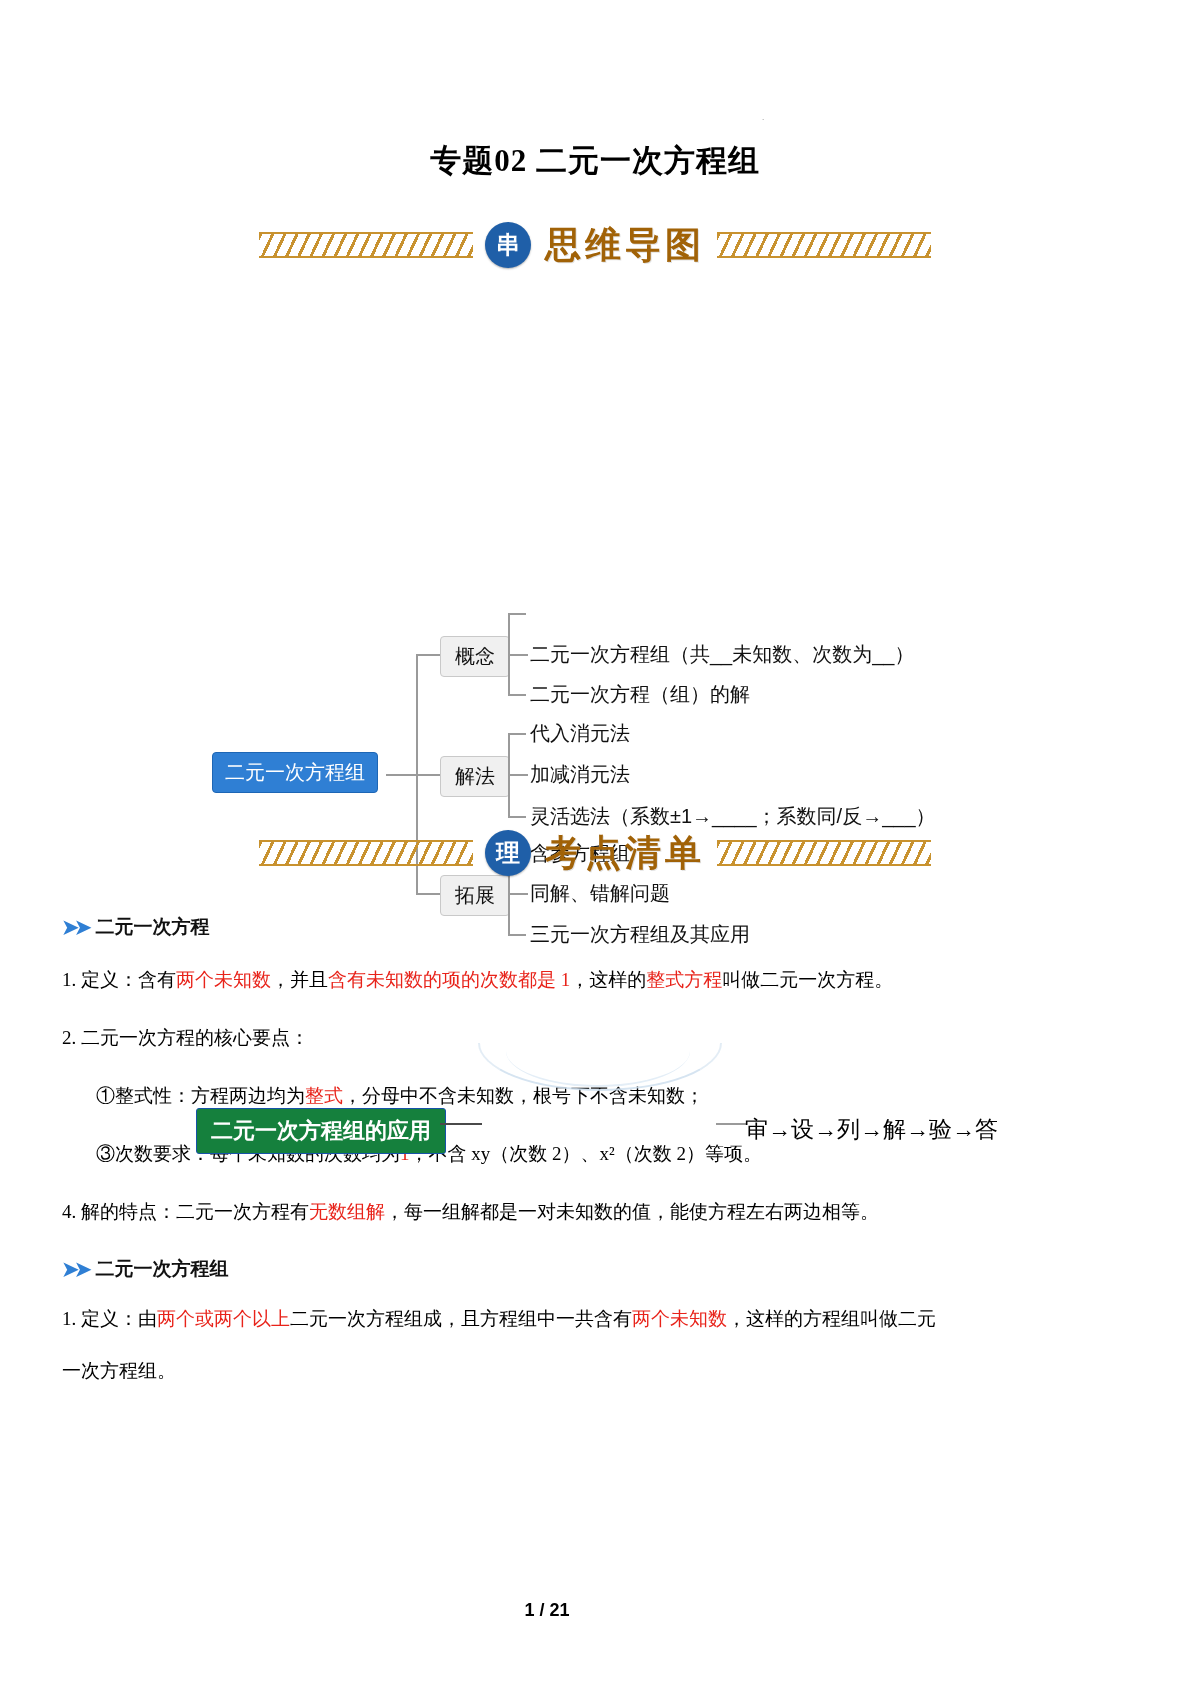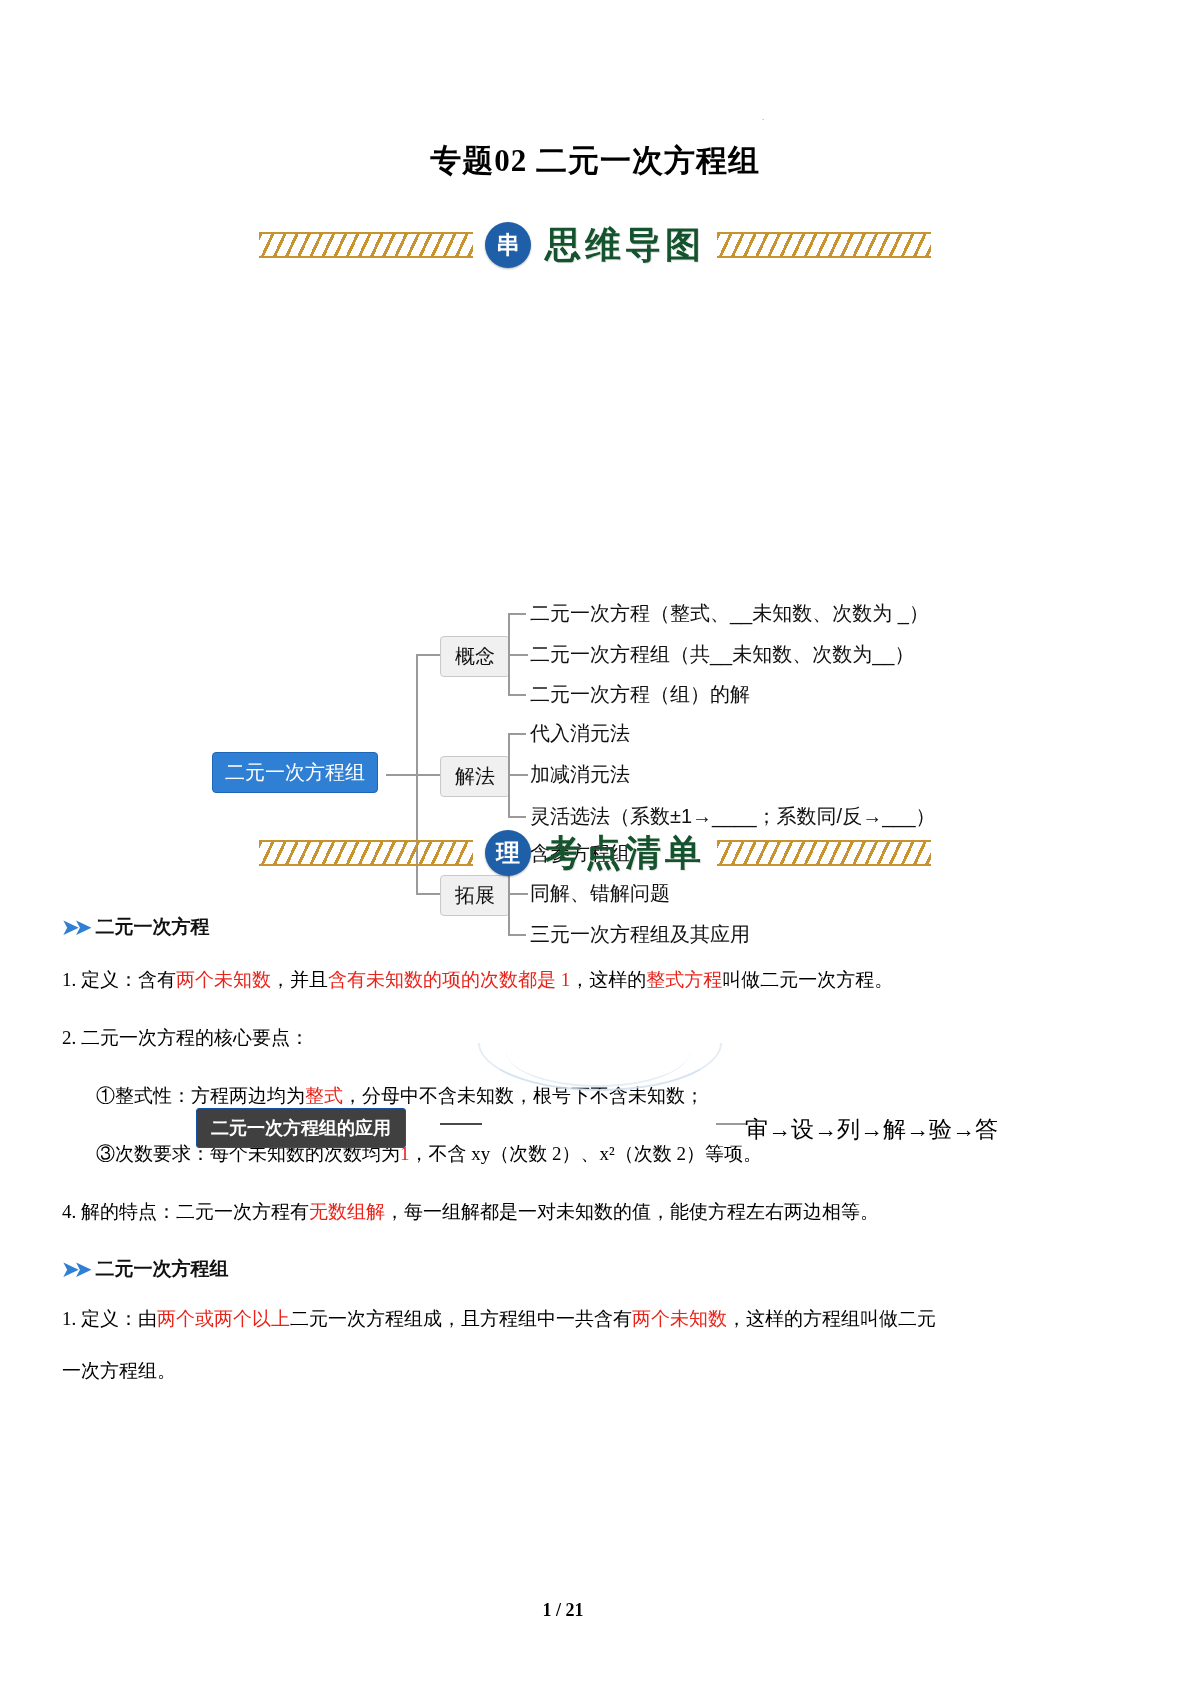--- a/index.html
+++ b/index.html
@@ -76,21 +76,21 @@
     font-weight: bold;
     display: flex;
     align-items: center;
     justify-content: center;
     font-family: "Liberation Serif", serif;
     box-shadow: 0 1px 2px rgba(0,0,0,.3);
   }
   .banner-text {
     font-size: 36px;
     font-weight: bold;
-    color: #14532d;
+    color: #a16207;
     letter-spacing: 4px;
     font-family: "Liberation Serif", serif;
     text-shadow: 1px 1px 0 rgba(0,0,0,.12);
   }
 
   
   .mindmap {
     position: relative;
     width: 1190px;
     height: 530px;
@@ -128,26 +128,26 @@
     white-space: nowrap;
   }
   .mm-line {
     position: absolute;
     background: #9a9a9a;
   }
   .mm-app-root {
     position: absolute;
     left: 196px;
     top: 822px;
-    background: #404040;
+    background: #15803d;
     color: #fff;
     border: 1px solid #1652a8;
     border-radius: 3px;
     padding: 7px 14px;
-    font-size: 18px;
+    font-size: 22px;
     font-weight: bold;
     font-family: "Liberation Sans", sans-serif;
     white-space: nowrap;
   }
   .mm-app-mid {
     position: absolute;
     left: 480px;
     top: 823px;
     background: #f0f0f0;
     border: 1px solid #c9c9c9;
@@ -232,22 +232,21 @@
     font-family: "Liberation Serif", serif;
   }
   .footer {
     position: absolute;
     bottom: 62px;
     left: 0;
     width: 1094px;
     text-align: center;
     font-size: 18px;
     font-weight: bold;
-    font-family: Liberation Serif, serif;
-    padding-left: 16px;
+    font-family: Liberation Sans, sans-serif;
   }
 </style>
 </head>
 <body>
 
 <div class="page">
 
   <div class="tiny-mark">.</div>
 
   <h1 class="doc-title">专题02 二元一次方程组</h1>
@@ -275,21 +274,20 @@
     <div class="mm-node" style="left:440px; top:350px;">概念</div>
     <div class="mm-node" style="left:440px; top:470px;">解法</div>
     <div class="mm-node" style="left:440px; top:589px;">拓展</div>
 
     <div class="mm-line" style="left:508px; top:368px; width:20px; height:2px;"></div>
     <div class="mm-line" style="left:508px; top:327px; width:2px; height:82px;"></div>
     <div class="mm-line" style="left:508px; top:327px; width:18px; height:2px;"></div>
     <div class="mm-line" style="left:508px; top:368px; width:18px; height:2px;"></div>
     <div class="mm-line" style="left:508px; top:408px; width:18px; height:2px;"></div>
 
-    <div class="mm-leaf" style="left:530px; top:314px;">二元一次方程（整式、__未知数、次数为 _）</div>
     <div class="mm-leaf" style="left:530px; top:355px;">二元一次方程组（共__未知数、次数为__）</div>
     <div class="mm-leaf" style="left:530px; top:395px;">二元一次方程（组）的解</div>
 
     <div class="mm-line" style="left:508px; top:488px; width:20px; height:2px;"></div>
     <div class="mm-line" style="left:508px; top:447px; width:2px; height:84px;"></div>
     <div class="mm-line" style="left:508px; top:447px; width:18px; height:2px;"></div>
     <div class="mm-line" style="left:508px; top:488px; width:18px; height:2px;"></div>
     <div class="mm-line" style="left:508px; top:530px; width:18px; height:2px;"></div>
 
     <div class="mm-leaf" style="left:530px; top:434px;">代入消元法</div>

